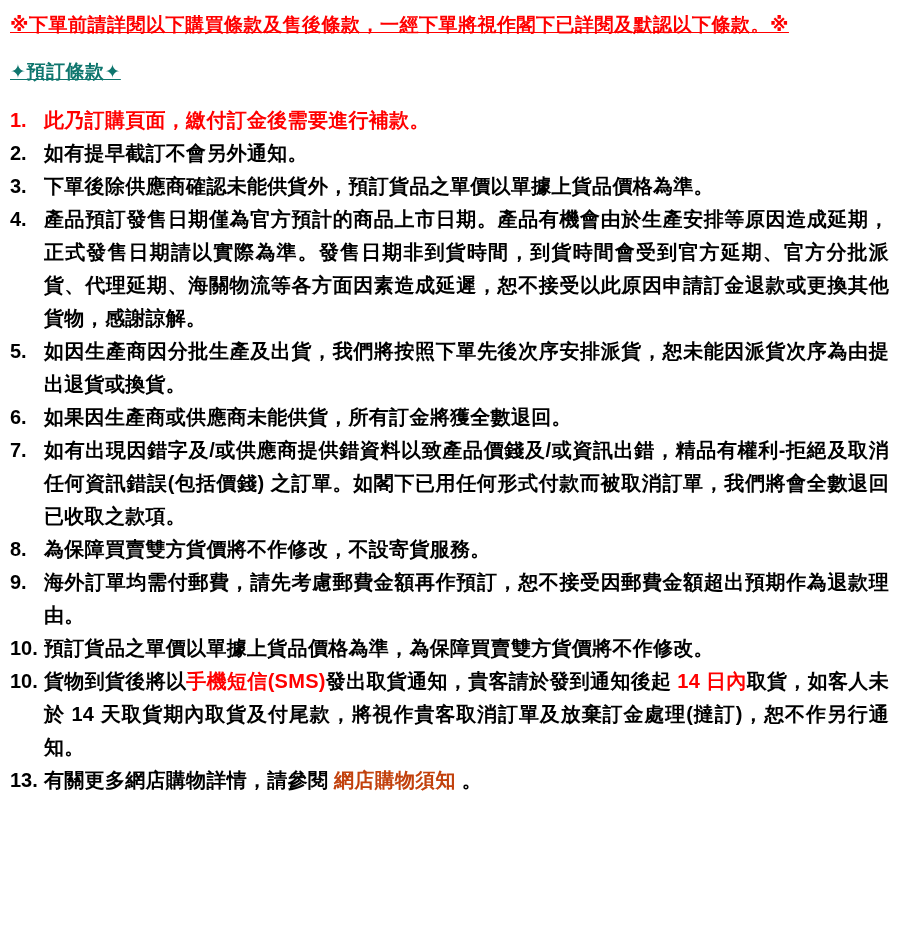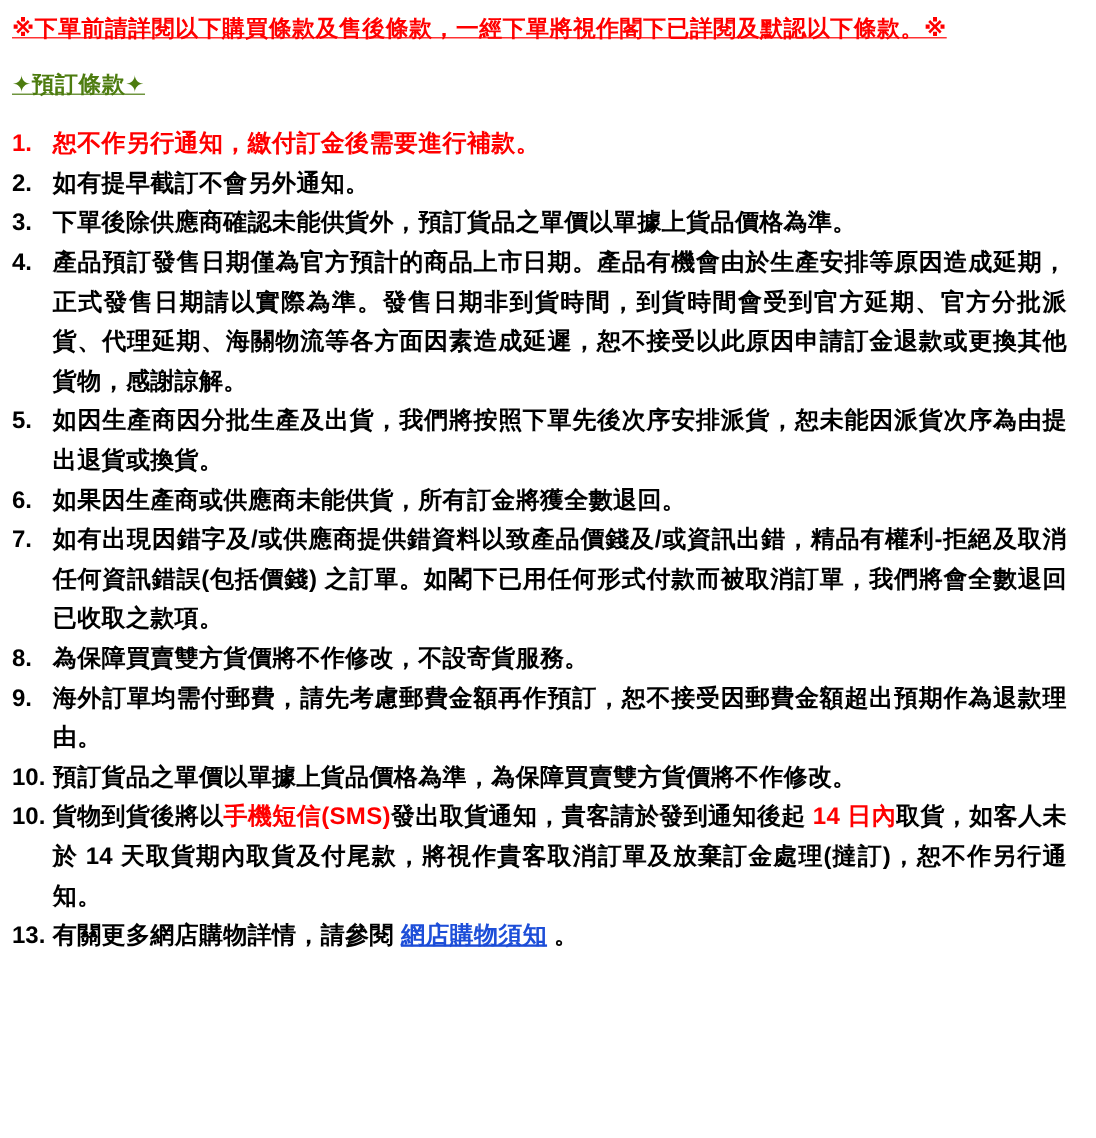--- a/index.html
+++ b/index.html
@@ -18,21 +18,21 @@
   }
   .warning-title {
     color: #ff0000;
     font-size: 19px;
     line-height: 30px;
     text-decoration: underline;
     margin-bottom: 18px;
     letter-spacing: 0.5px;
   }
   .section-heading {
-    color: #4d7c0f;
+    color: #0f766e;
     font-size: 19px;
     line-height: 28px;
     text-decoration: underline;
     margin-bottom: 18px;
     letter-spacing: 0.5px;
   }
   .terms-list { width: 100%; }
   .term {
     display: flex;
     align-items: flex-start;
@@ -47,37 +47,36 @@
     flex: 1;
     text-align: justify;
     letter-spacing: 0.3px;
   }
   .term.red-item .term-num,
   .term.red-item .term-text { color: #ff0000; }
   .red-underline {
     color: #ff0000;
   }
   .link {
-    color: #1d4ed8;
-    text-decoration: underline;
+    color: #c2410c;
     cursor: pointer;
   }
 </style>
 </head>
 <body>
 
 <div class="page">
   <div class="warning-title">※下單前請詳閱以下購買條款及售後條款，一經下單將視作閣下已詳閱及默認以下條款。※</div>
 
   <div class="section-heading">✦預訂條款✦</div>
 
   <div class="terms-list">
       <div class="term red-item">
         <span class="term-num">1.</span>
-        <div class="term-text"><span>恕不作另行通知，繳付訂金後需要進行補款。</span></div>
+        <div class="term-text"><span>此乃訂購頁面，繳付訂金後需要進行補款。</span></div>
       </div>
       <div class="term">
         <span class="term-num">2.</span>
         <div class="term-text"><span>如有提早截訂不會另外通知。</span></div>
       </div>
       <div class="term">
         <span class="term-num">3.</span>
         <div class="term-text"><span>下單後除供應商確認未能供貨外，預訂貨品之單價以單據上貨品價格為準。</span></div>
       </div>
       <div class="term">

